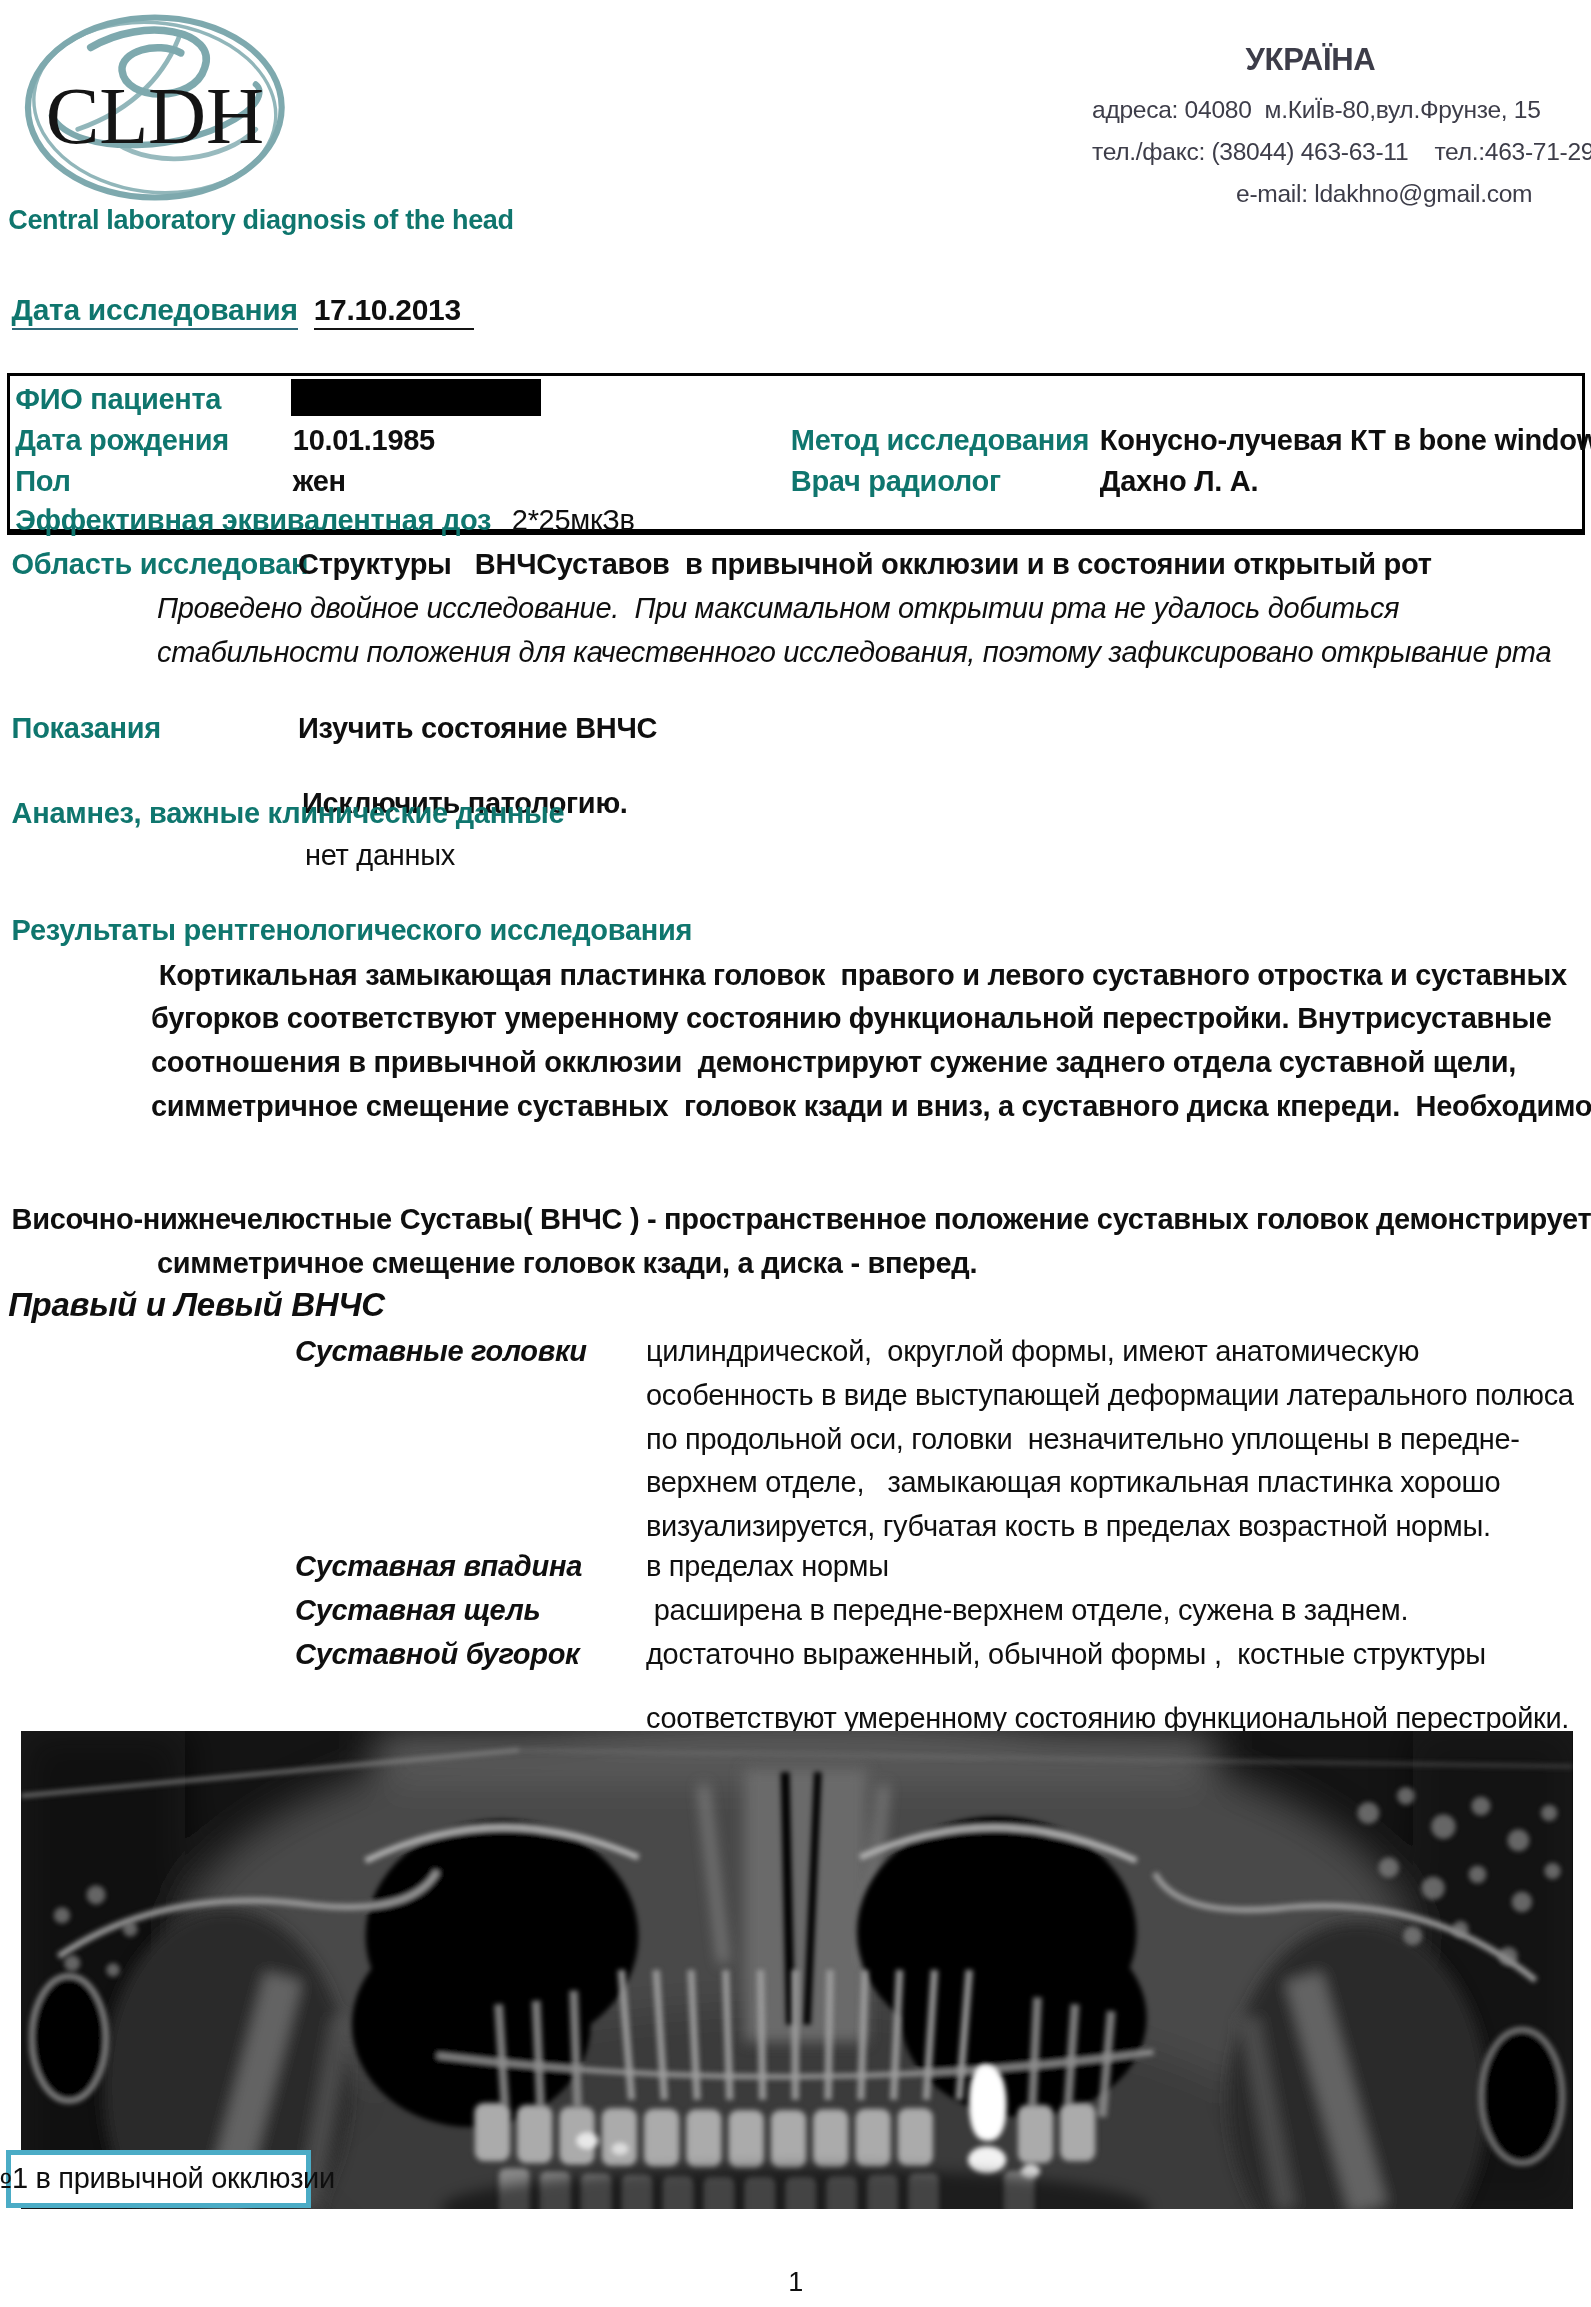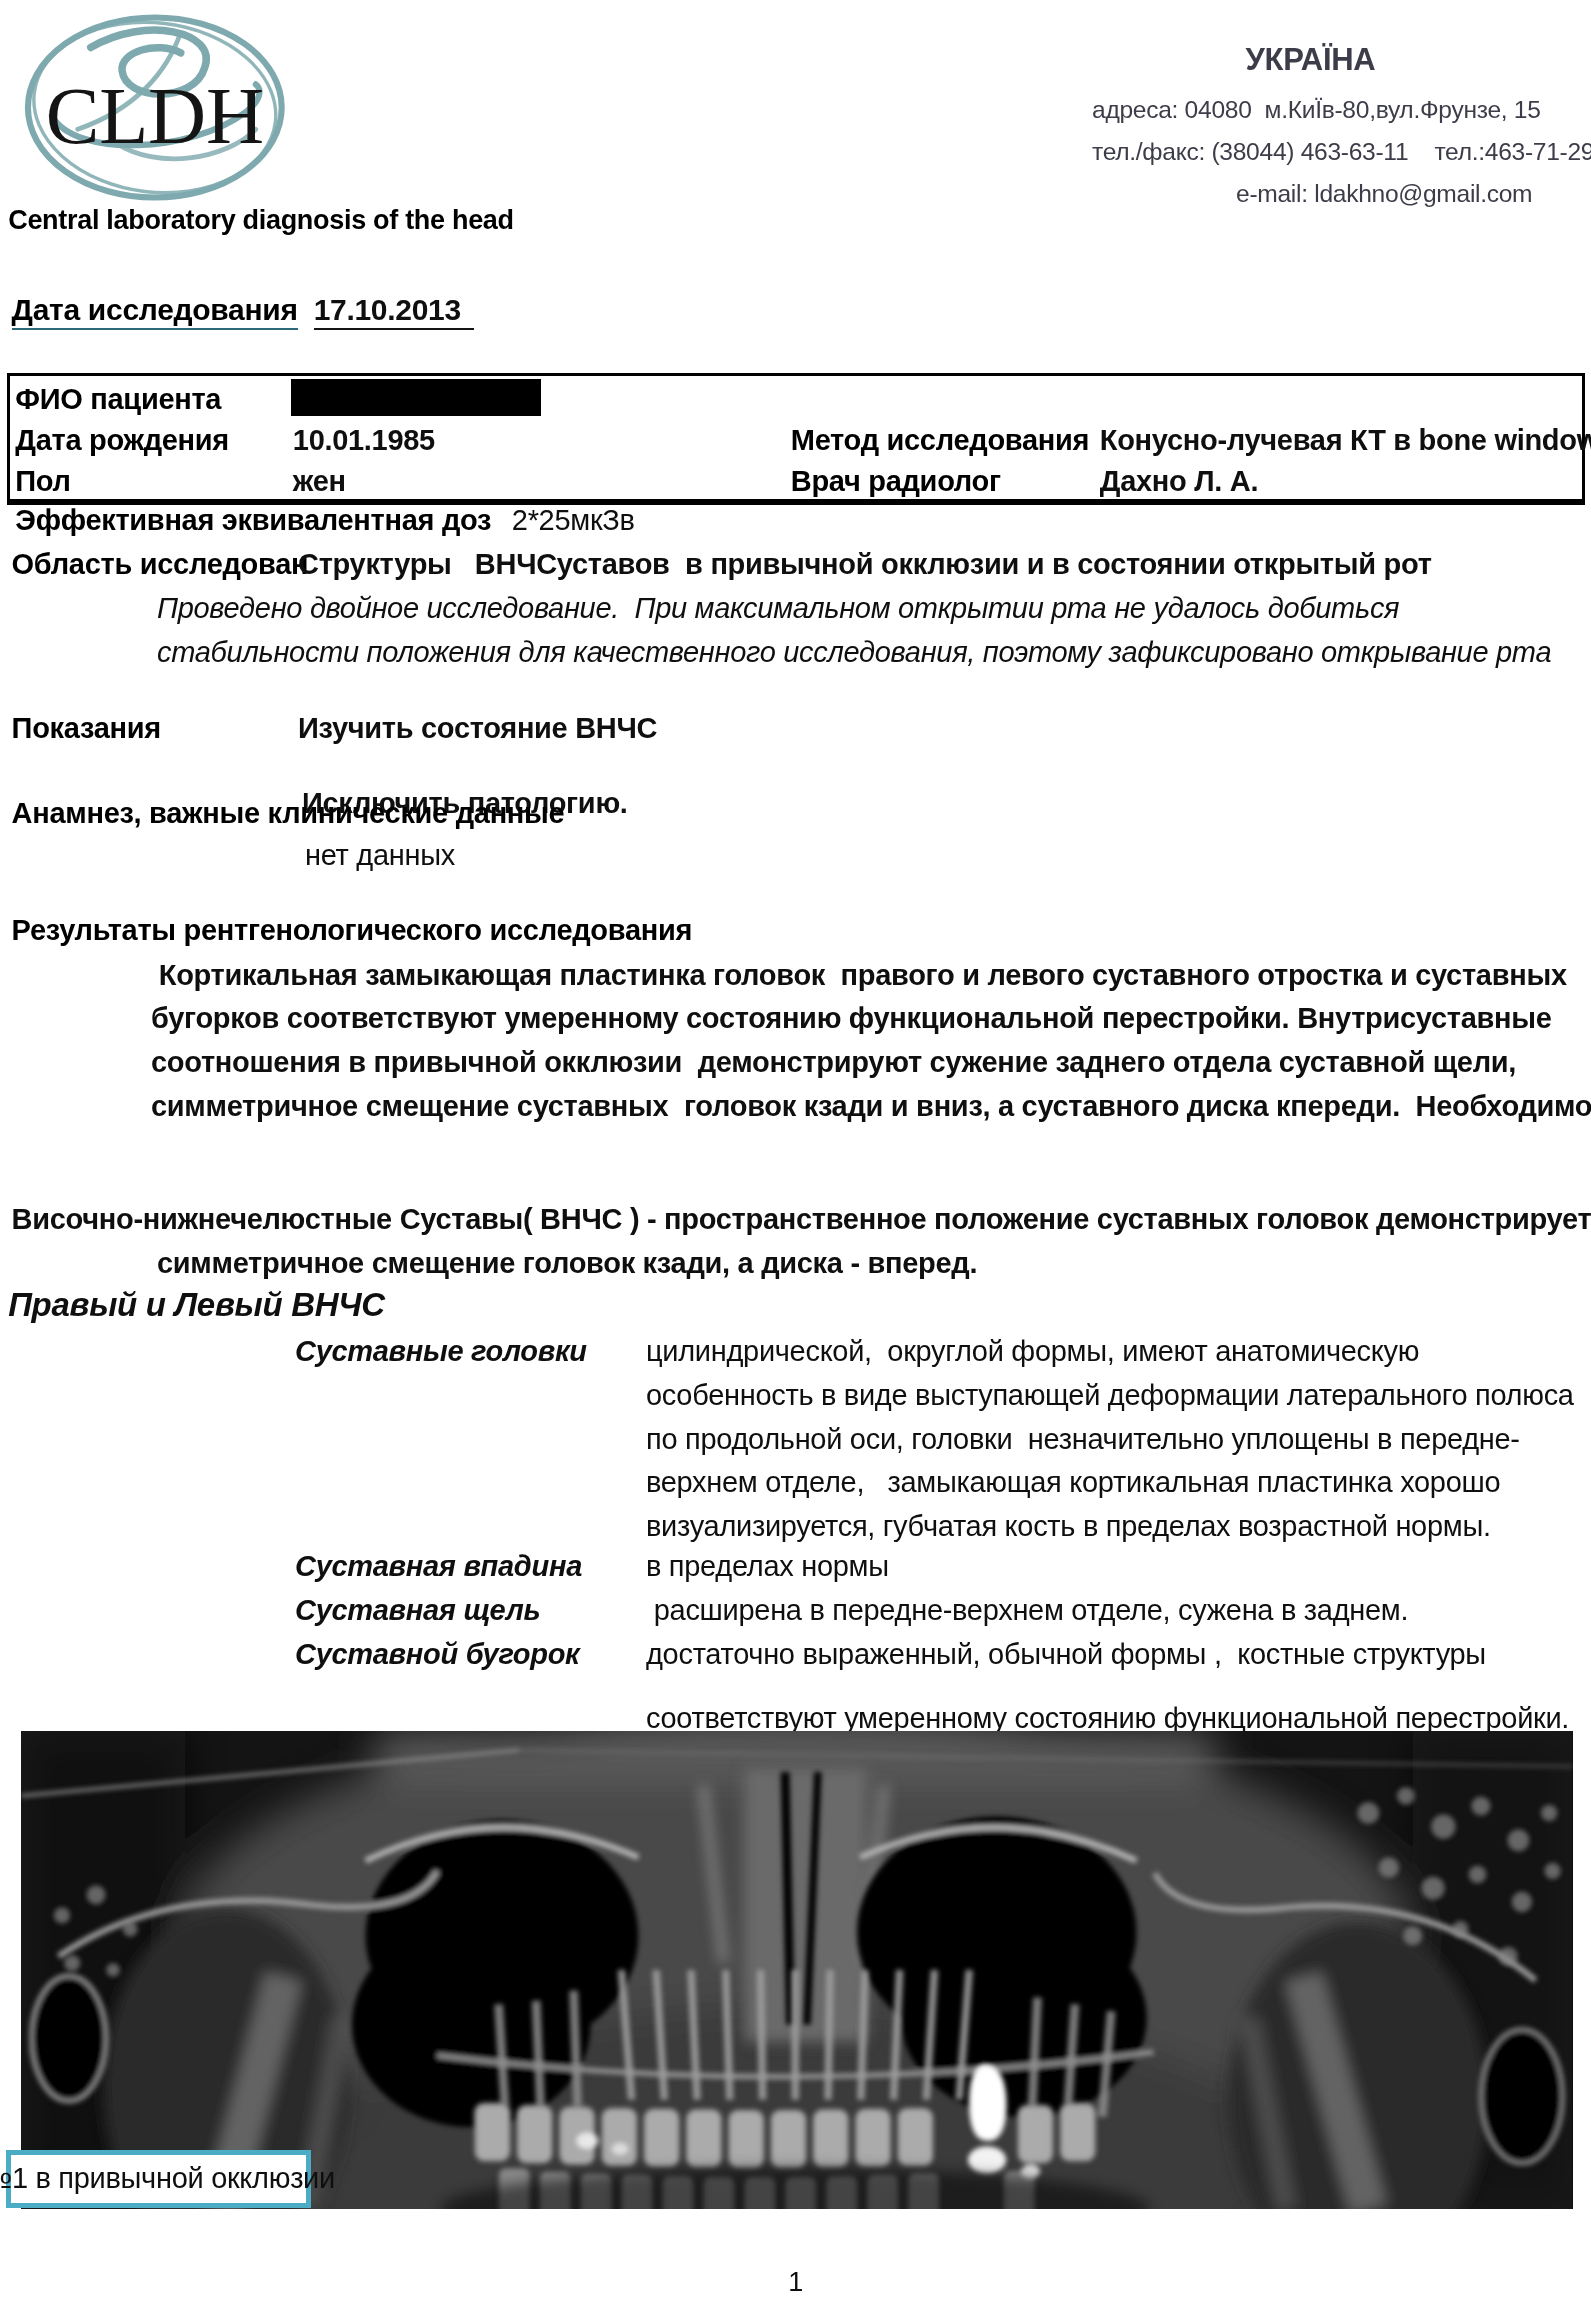--- a/index.html
+++ b/index.html
@@ -1,29 +1,29 @@
 <!DOCTYPE html>
 <html style="font-size:11px"><head>
 <meta charset="utf-8">
 <style>
   html,body{margin:0;padding:0;background:#ffffff;}
   .page{position:relative;width:1592px;height:2307px;background:#ffffff;overflow:hidden;
         font-family:"Liberation Sans",sans-serif;color:#111;letter-spacing:-0.3px;}
   .abs{position:absolute;}
   .t{white-space:pre;}
-  .teal{color:#000000;font-weight:bold;}
+  .teal{color:#0f766e;font-weight:bold;}
   .blk{color:#0f0f0f;}
   .b{font-weight:bold;}
   .i{font-style:italic;}
   .fs42{font-size:29px;line-height:1.15;}
   .fs40{font-size:27px;}
   .contact{color:#3d3d49;font-size:24.6px;}
   .ul-teal{border-bottom:2.7px solid #2e6979;padding-bottom:2px;}
   .ul-blk{border-bottom:2.7px solid #141414;padding-bottom:2px;padding-right:13.6px;}
-  .pbox{left:6.8px;top:373px;width:1578px;height:132px;border:3.4px solid #000;border-bottom-width:6.1px;box-sizing:border-box;}
+  .pbox{left:6.8px;top:373px;width:1578px;height:162px;border:3.4px solid #000;border-bottom-width:6.1px;box-sizing:border-box;}
   .redact{background:#000;}
   .cap-box{left:5.5px;top:2150px;width:305px;height:58px;background:#fff;border:5.5px solid #4bacc6;
            box-sizing:border-box;display:flex;align-items:center;justify-content:center;}
   .xwrap{left:20.5px;top:1731px;width:1552px;height:478px;background:#141414;}
   svg{display:block;}
 </style>
 </head>
 <body>
 
 <div class="page">

